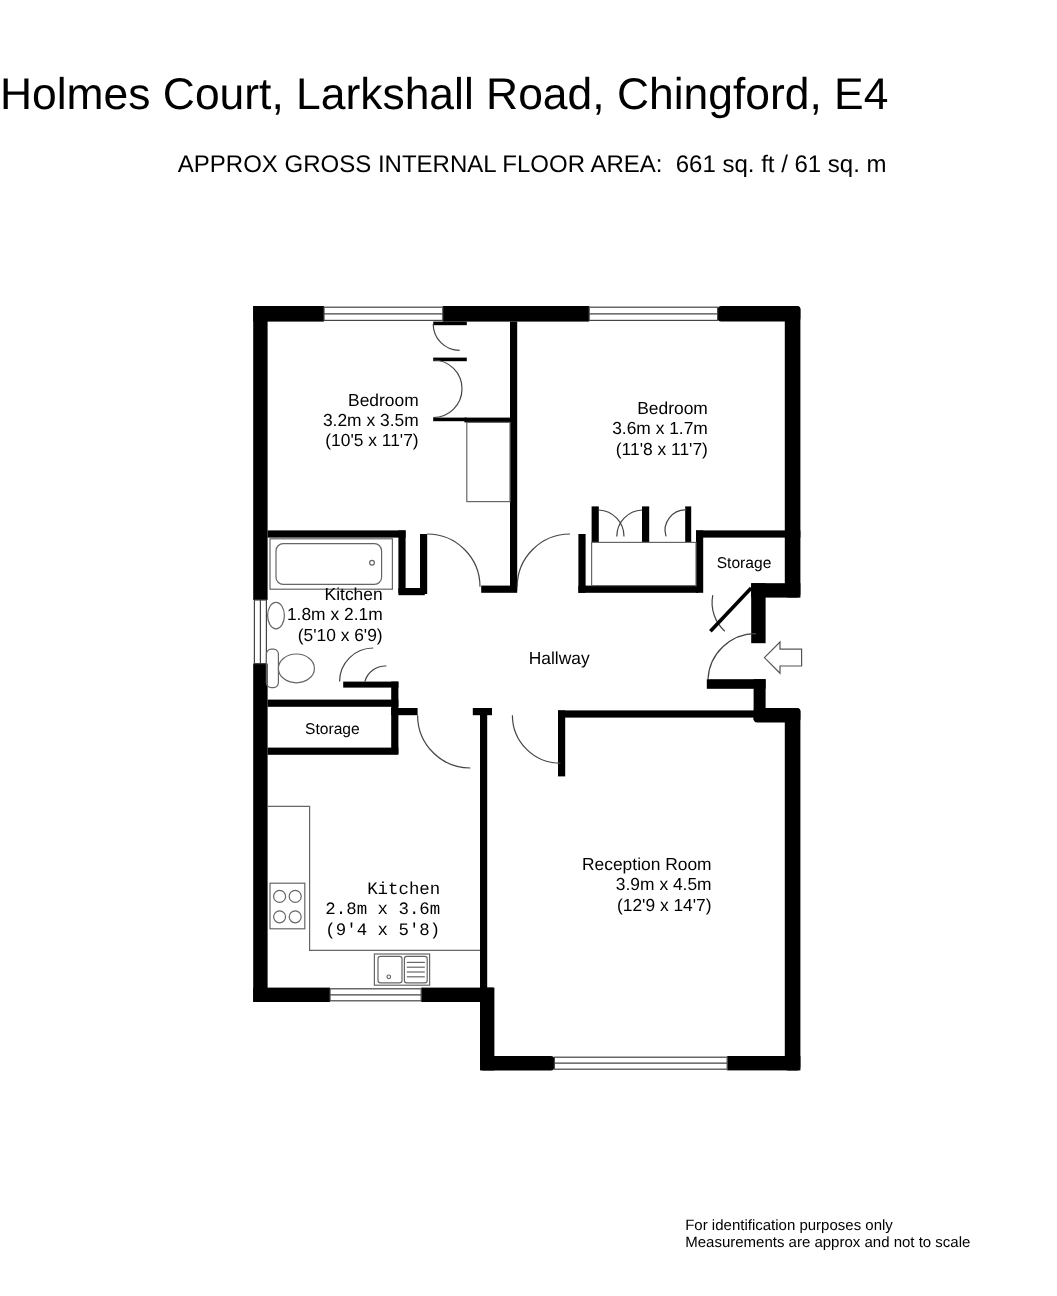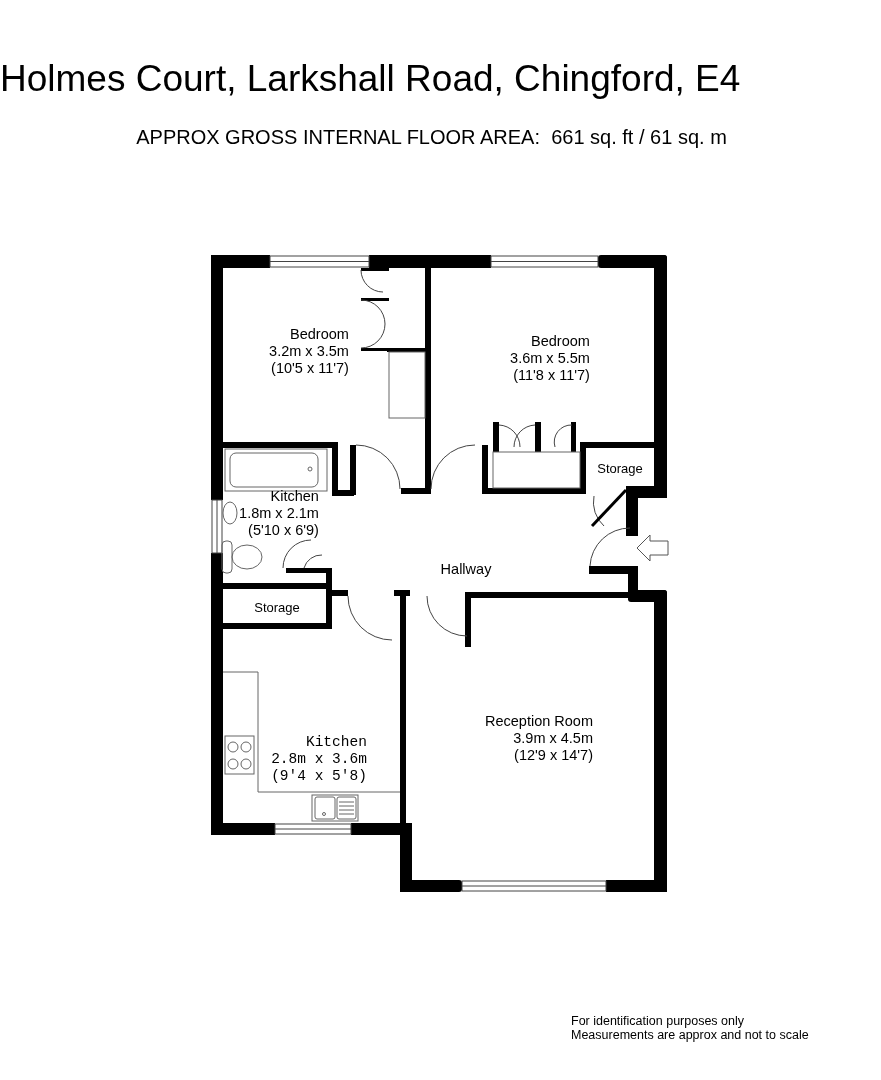--- a/index.html
+++ b/index.html
@@ -1,20 +1,20 @@
 <!DOCTYPE html>
 <html><head>
 <meta charset="utf-8">
 <style>
   html, body { margin: 0; padding: 0; background: #ffffff; }
   body { width: 881px; height: 1080px; position: relative; overflow: hidden;
          font-family: "Liberation Sans", sans-serif; color: #000; }
   .title { position: absolute; left: 0; top: 58px; width: 733px; text-align: center;
            font-size: 37px; letter-spacing: 0px; white-space: nowrap; }
-  .subtitle { position: absolute; left: 0; top: 126px; width: 863px; text-align: center;
+  .subtitle { position: absolute; left: 12px; top: 126px; width: 863px; text-align: center;
               font-size: 20px; white-space: nowrap; }
   .subtitle span { white-space: pre; }
   svg.plan { position: absolute; left: 0; top: 0; }
   .room-label { position: absolute; text-align: center; font-size: 14.5px; line-height: 17px;
                 white-space: nowrap; transform: translateX(-50%); }
   .room-label div { white-space: nowrap; text-align: right; }
   .footnote { position: absolute; left: 571px; top: 986px; font-size: 12.5px; line-height: 14px; margin-top: 28px; }
 </style>
 </head>
 <body>
@@ -143,35 +143,35 @@
   <path d="M637 548 L650 535 L650 541 L668 541 L668 555 L650 555 L650 561 Z" fill="#fff" stroke="#555" stroke-width="1"></path>
 </svg>
 
 <div class="room-label" style="left:309px; top:326px;">
   <div>Bedroom</div>
   <div>3.2m x 3.5m</div>
   <div>(10'5 x 11'7)</div>
 </div>
 <div class="room-label" style="left:550px; top:333px;">
   <div>Bedroom</div>
-  <div>3.6m x 5.5m</div>
+  <div>3.6m x 1.7m</div>
   <div>(11'8 x 11'7)</div>
 </div>
 <div class="room-label" style="left:279px; top:488px;">
   <div>Kitchen</div>
   <div>1.8m x 2.1m</div>
   <div>(5'10 x 6'9)</div>
 </div>
 <div class="room-label" style="left:620px; top:460px; font-size:13px;">
   <div>Storage</div>
 </div>
 <div class="room-label" style="left:277px; top:599px; font-size:13px;">
   <div>Storage</div>
 </div>
-<div class="room-label" style="left:466px; top:541px;margin-top:20px;">
+<div class="room-label" style="left:466px; top:541px;">
   <div>Hallway</div>
 </div>
 <div class="room-label" style="left:319px; top:734px;font-family:Liberation Mono, monospace;">
   <div>Kitchen</div>
   <div>2.8m x 3.6m</div>
   <div>(9'4 x 5'8)</div>
 </div>
 <div class="room-label" style="left:539px; top:713px;">
   <div>Reception Room</div>
   <div>3.9m x 4.5m</div>

